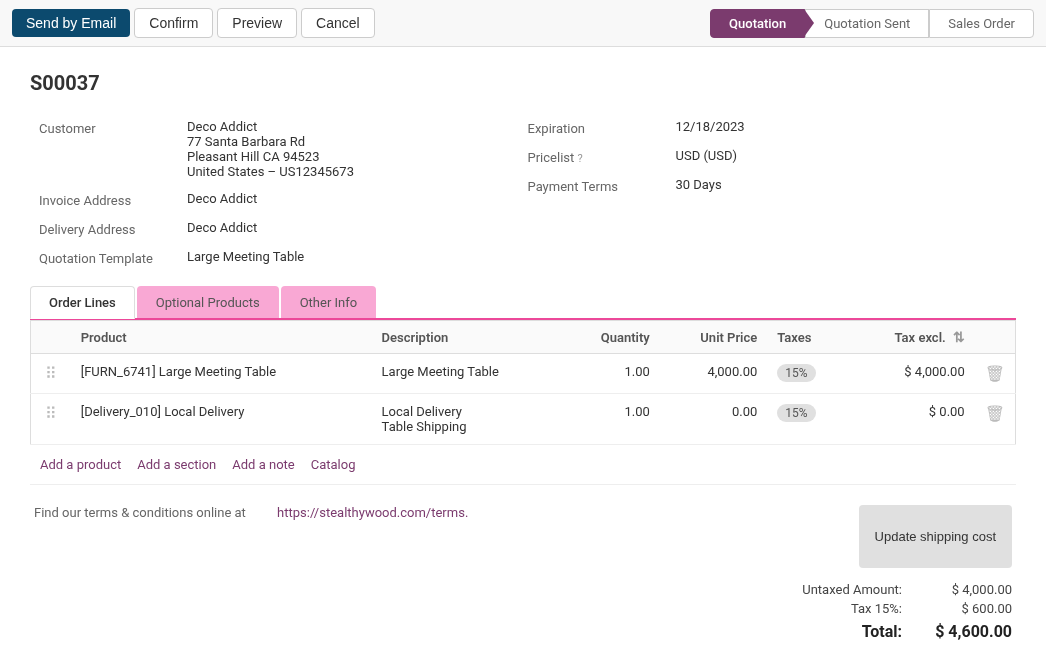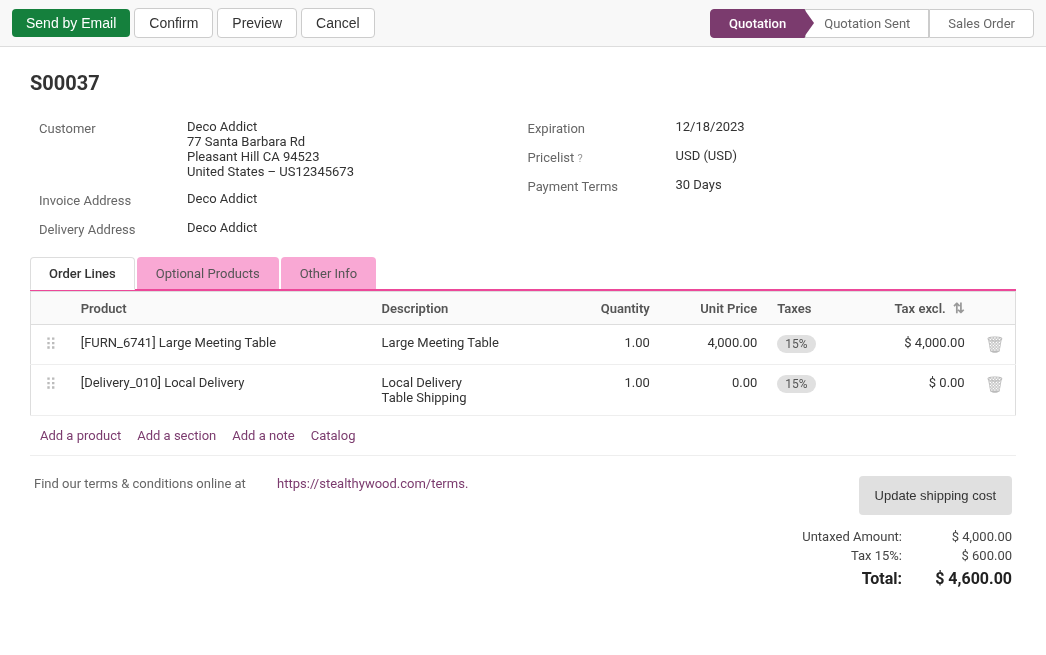--- a/index.html
+++ b/index.html
@@ -8,21 +8,21 @@
     
     .toolbar {
       display: flex;
       align-items: center;
       padding: 8px 12px;
       background: #f8f8f8;
       border-bottom: 1px solid #ddd;
       gap: 4px;
     }
     .btn-primary {
-      background: #15803d;
+      background: #0c4a6e;
       color: #fff;
       border: none;
       padding: 6px 14px;
       border-radius: 4px;
       cursor: pointer;
       font-size: 14px;
       font-weight: 500;
     }
     .btn-secondary {
       background: #fff;
@@ -222,21 +222,21 @@
     .terms-text a { color: #7b3b6e; text-decoration: none; padding-left: 28px; }
 
     .summary-area {
       text-align: right;
       min-width: 260px;
     }
 
     .update-btn {
       background: #e0e0e0;
       border: none;
-      padding: 12px 16px;
+      padding: 24px 16px;
       border-radius: 4px;
       cursor: pointer;
       font-size: 13px;
       color: #333;
       margin-bottom: 14px;
       float: right;
     }
 
     .summary-table {
       clear: both;
@@ -298,20 +298,24 @@
           <span class="address-line">United States – US12345673</span>
         </span>
       </div>
       <div class="field-row">
         <span class="field-label">Invoice Address</span>
         <span class="field-value">Deco Addict</span>
       </div>
       <div class="field-row">
         <span class="field-label">Delivery Address</span>
         <span class="field-value">Deco Addict</span>
+      </div>
+      <div class="field-row">
+        <span class="field-label">Quotation Template</span>
+        <span class="field-value">Large Meeting Table</span>
       </div>
     </div>
 
     <div class="form-right">
       <div class="field-row">
         <span class="field-label">Expiration</span>
         <span class="field-value">12/18/2023</span>
       </div>
       <div class="field-row">
         <span class="field-label">Pricelist <span style="color:#999;font-size:11px;cursor:pointer">?</span></span>

